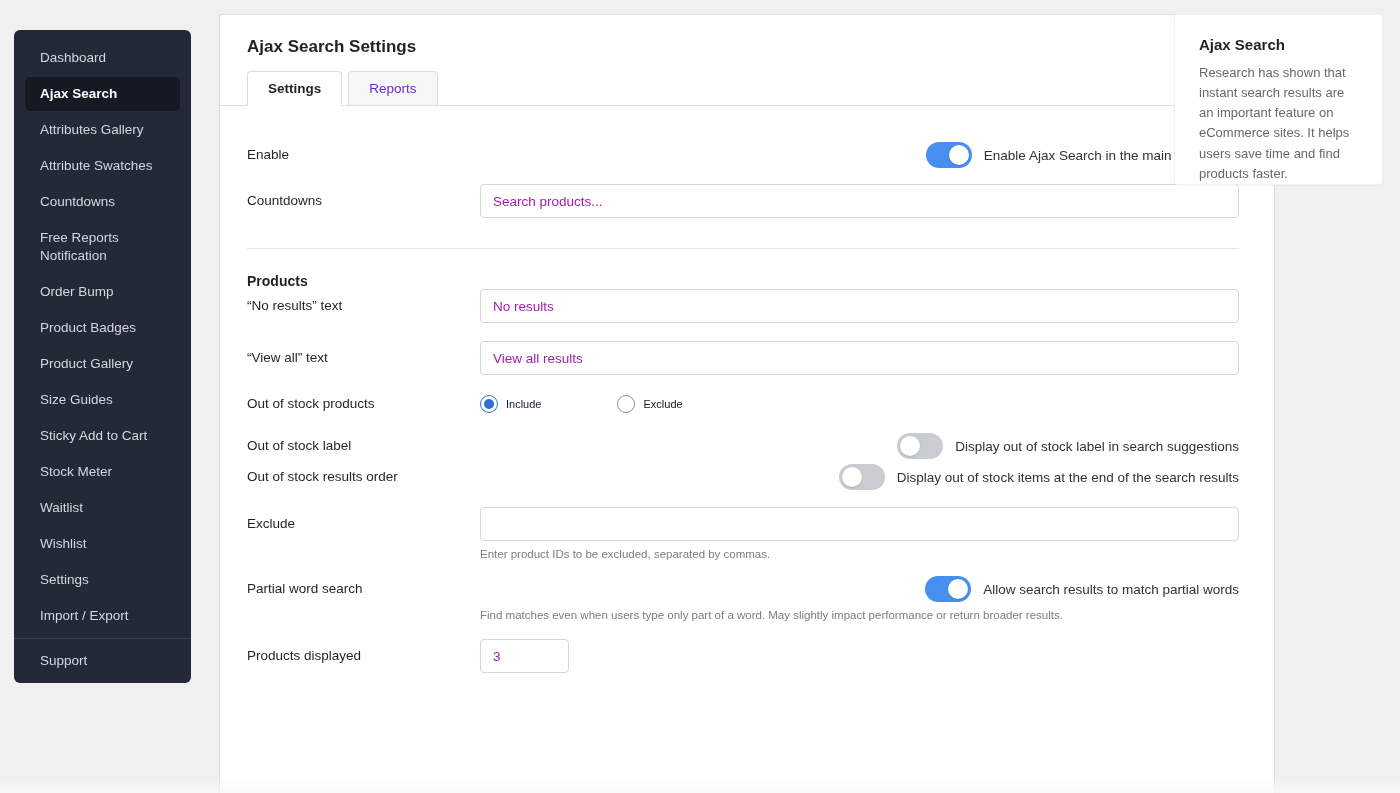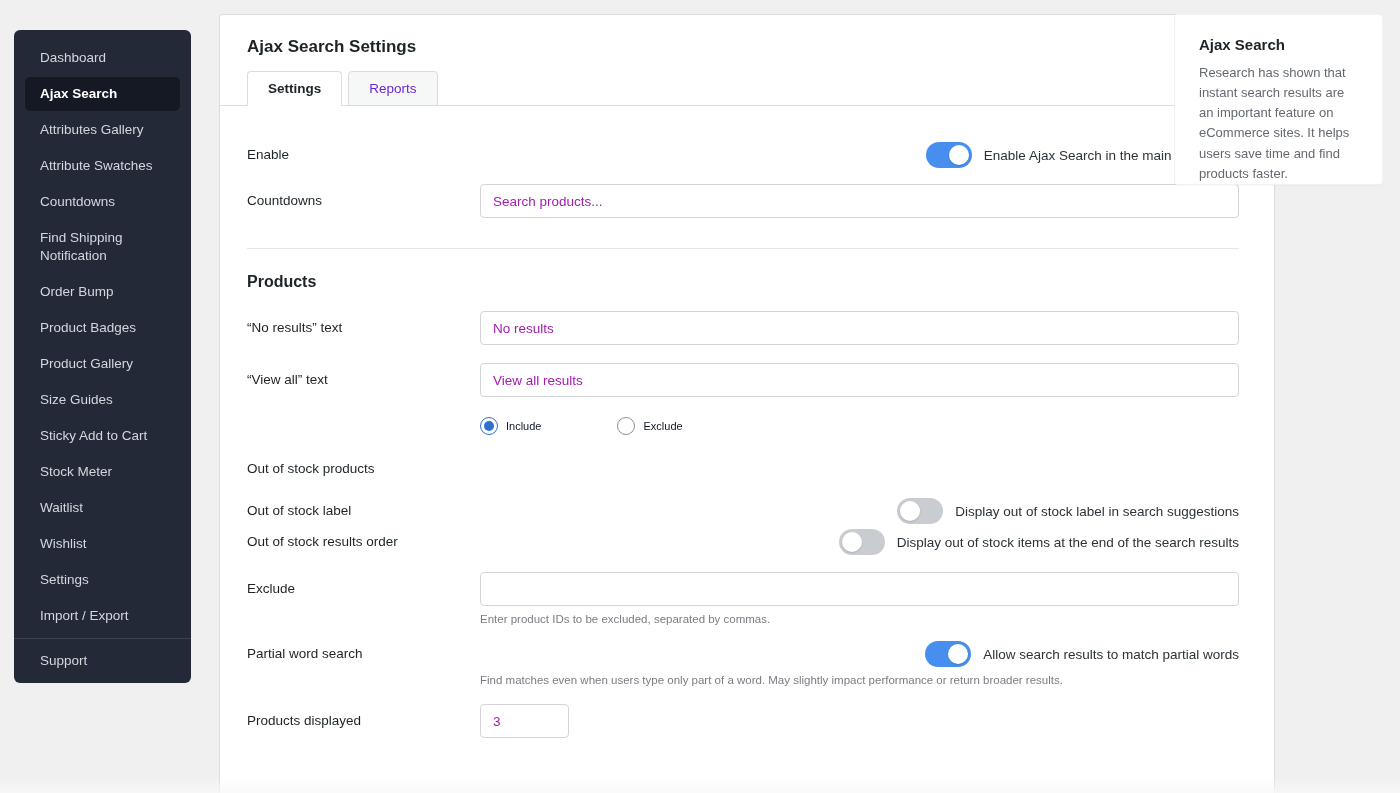--- a/index.html
+++ b/index.html
@@ -81,21 +81,21 @@
 
   .row { display:flex; }
   .row-label {
     flex:none; width:233px;
     font-size:13.5px; color:#1d2327;
   }
   .row-control { flex:1; min-width:0; }
 
   .lh-toggle { line-height:26px; }
   .lh-input  { line-height:34px; }
-  .lh-radio  { line-height:18px;margin-top:43px; }
+  .lh-radio  { line-height:18px; }
 
   
   .toggle {
     position:relative; flex:none;
     width:46px; height:26px; border-radius:13px;
     cursor:pointer;
   }
   .toggle.on  { background:#478fef; }
   .toggle.off { background:#c9cdd2; }
   .toggle .knob {
@@ -141,22 +141,21 @@
   .help-text {
     font-size:11.5px; color:#797d82;
     margin-top:7px;
   }
 
   .section-divider {
     border-top:1px solid #e6e6e8;
     margin:30px 0 24px 0;
   }
   .section-heading {
-    font-size:16px; font-weight:bold; color:#1d2327;
-    margin-bottom:20px;
+    font-size:14px; font-weight:bold; color:#1d2327;
   }
 
   .mb16 { margin-bottom:16px; }
   .mb18 { margin-bottom:18px; }
   .mb20 { margin-bottom:20px; }
   .mb15 { margin-bottom:5px; }
   .mb17 { margin-bottom:17px; }
 
   
   .help-panel {
@@ -179,21 +178,21 @@
 </style>
 </head>
 <body>
 
 <nav class="sidebar">
   <div class="side-item">Dashboard</div>
   <div class="side-item active">Ajax Search</div>
   <div class="side-item">Attributes Gallery</div>
   <div class="side-item">Attribute Swatches</div>
   <div class="side-item">Countdowns</div>
-  <div class="side-item">Find Shipping Notification</div>
+  <div class="side-item">Free Reports Notification</div>
   <div class="side-item">Order Bump</div>
   <div class="side-item">Product Badges</div>
   <div class="side-item">Product Gallery</div>
   <div class="side-item">Size Guides</div>
   <div class="side-item">Sticky Add to Cart</div>
   <div class="side-item">Stock Meter</div>
   <div class="side-item">Waitlist</div>
   <div class="side-item">Wishlist</div>
   <div class="side-item">Settings</div>
   <div class="side-item">Import / Export</div>

